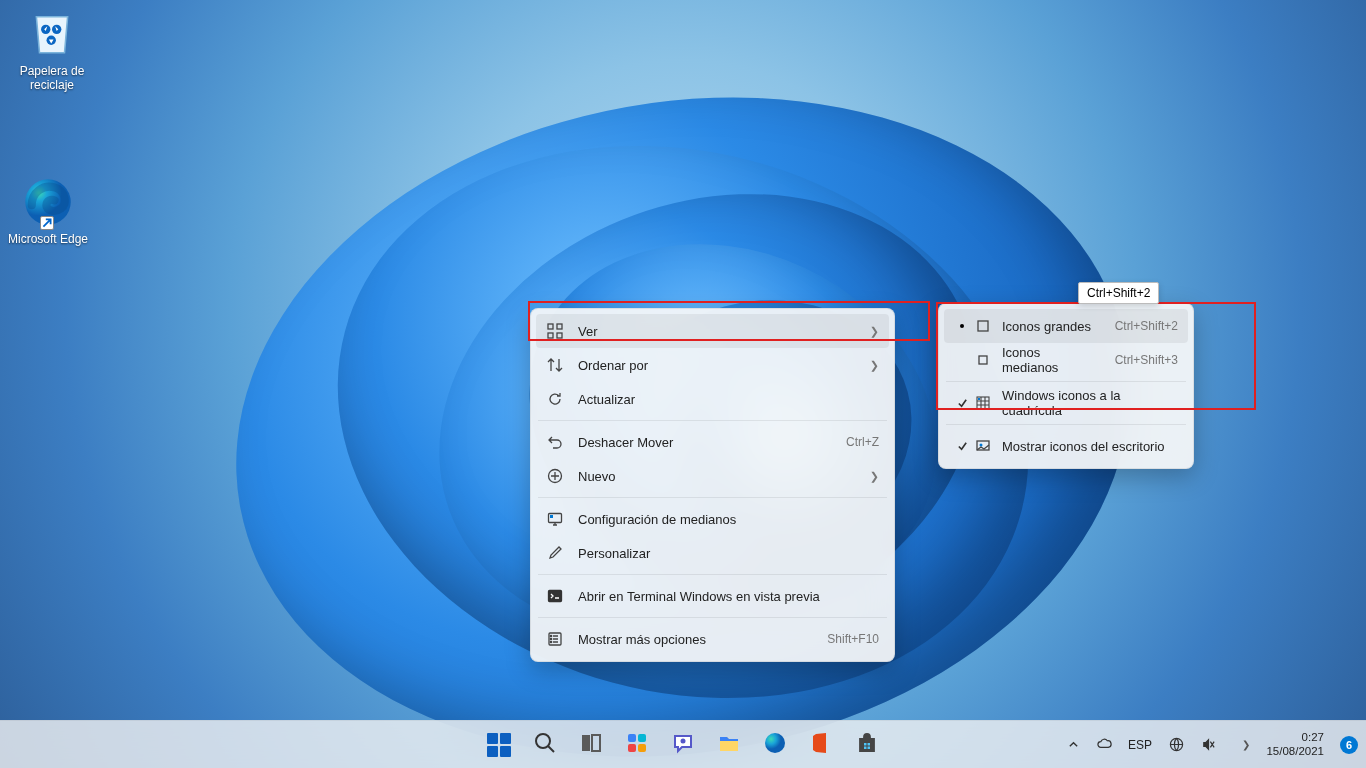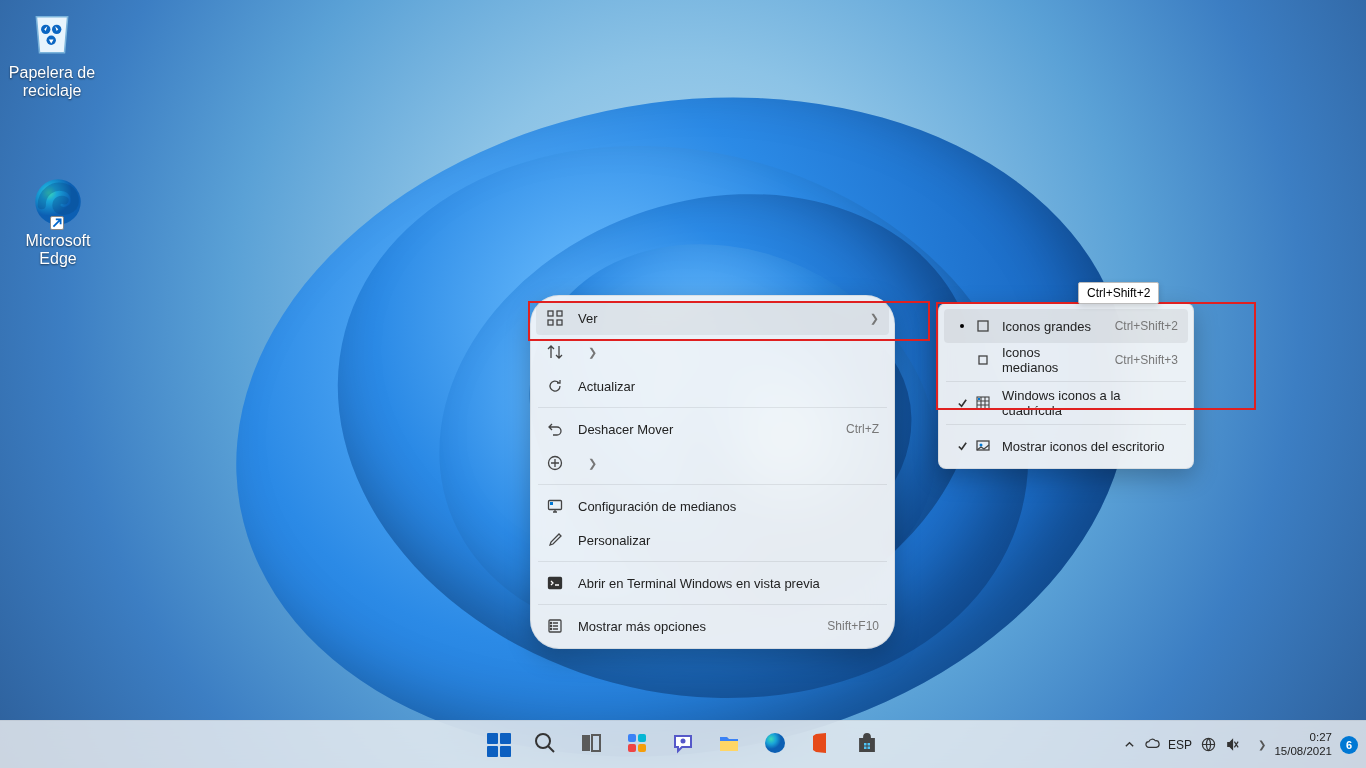--- a/index.html
+++ b/index.html
@@ -15,21 +15,21 @@
   .petal { position:absolute; border-radius:50%; background: radial-gradient(circle at 35% 35%, #6fc0ff 0%, #2b8ae6 40%, #0c4fa8 100%); box-shadow: inset -30px -30px 60px rgba(0,0,0,.25); }
   .p1{width:900px;height:650px;left:50px;top:30px;transform:rotate(-10deg);}
   .p2{width:700px;height:540px;left:150px;top:80px;transform:rotate(15deg);}
   .p3{width:550px;height:430px;left:250px;top:130px;transform:rotate(-20deg);}
   .p4{width:420px;height:340px;left:340px;top:180px;transform:rotate(25deg);}
   .p5{width:310px;height:260px;left:420px;top:230px;transform:rotate(-15deg);}
   .p6{width:220px;height:190px;left:490px;top:280px;transform:rotate(30deg);}
   .p7{width:150px;height:130px;left:550px;top:320px;background:radial-gradient(circle at 35% 35%,#a4dcff 0%,#3b9bef 60%,#1060b0 100%);}
 
   
-  .dicon { position:absolute; width:92px; text-align:center; color:#fff; font-size:16px; text-shadow:0 1px 2px rgba(0,0,0,.6); }
+  .dicon { position:absolute; width:92px; text-align:center; color:#fff; font-size:12px; text-shadow:0 1px 2px rgba(0,0,0,.6); }
   .dicon .box { width:52px; height:52px; margin:0 auto 4px; display:flex; align-items:center; justify-content:center; }
   .recycle .box svg { width:50px; height:50px; }
   .edge-wrap { position:relative; }
   .edge .box svg { width:52px; height:52px; }
   .shortcut { position:absolute; bottom:-2px; left:18px; width:14px; height:14px; background:#fff; border:1px solid #888; border-radius:2px; display:flex; align-items:center; justify-content:center; }
   .shortcut svg{width:8px;height:8px;}
 
   
   .menu {
     position:absolute;
@@ -43,40 +43,40 @@
     color:#222;
   }
   .mitem { display:flex; align-items:center; height:34px; border-radius:4px; padding:0 10px; cursor:default; position:relative; }
   .mitem.hover { background:rgba(0,0,0,.06); }
   .micon { width:18px; height:18px; margin-right:14px; display:flex; align-items:center; justify-content:center; color:#444; flex-shrink:0;}
   .micon svg{width:16px;height:16px;}
   .mlabel { flex:1; }
   .mshort { color:#777; font-size:12px; margin-left:20px; }
   .marrow { color:#777; font-size:11px; margin-left:10px;}
   .msep { height:1px; background:rgba(0,0,0,.08); margin:4px 2px; }
-  .menu1 { left:530px; top:295px; width:365px;border-radius:29px; }
+  .menu1 { left:530px; top:308px; width:365px; }
   .menu2 { left:938px; top:303px; width:256px; }
   .bullet-col { width:16px; display:flex; justify-content:center; flex-shrink:0; }
   .bullet { width:4px;height:4px;border-radius:50%;background:#000; }
   .check { width:16px; display:flex; justify-content:center; color:#333; flex-shrink:0;}
   .check svg{width:11px;height:11px;}
   .menu2 .micon { margin-right:10px; margin-left:4px;}
   .hilite { position:absolute; border:2px solid #e02020; pointer-events:none; z-index:50;}
   .hi1{ left:528px; top:301px; width:402px; height:40px; }
   .hi2{ left:936px; top:302px; width:320px; height:108px; }
 
   
   .tooltip { position:absolute; left:1078px; top:282px; background:#fff; border:1px solid #bbb; padding:3px 8px; font-size:12px; box-shadow:0 2px 6px rgba(0,0,0,.15); z-index:60; border-radius:2px;}
 
   
   .taskbar { position:absolute; left:0; bottom:0; width:100%; height:48px; background:rgba(243,243,243,.8); backdrop-filter:blur(20px); border-top:1px solid rgba(0,0,0,.05); display:flex; align-items:center; }
   .tbcenter { position:absolute; left:50%; transform:translateX(-50%); display:flex; gap:6px; }
   .tbtn { width:40px; height:40px; border-radius:4px; display:flex; align-items:center; justify-content:center; }
   .tbtn svg{width:24px;height:24px;}
-  .tray { position:absolute; right:8px; display:flex; align-items:center; gap:8px; font-size:12px; color:#222;}
+  .tray { position:absolute; right:8px; display:flex; align-items:center; gap:16px; font-size:12px; color:#222;}
   .tray .trayicon{width:16px;height:16px;display:flex;align-items:center;justify-content:center;color:#333;}
   .tray .trayicon svg{width:15px;height:15px;}
   .clock{text-align:right; line-height:1.2; font-size:11.5px;}
   .notif{width:18px;height:18px;border-radius:50%;background:#0078d4;color:#fff;display:flex;align-items:center;justify-content:center;font-size:11px;font-weight:600;}
   .chev { width:14px;display:flex;align-items:center;justify-content:center;}
   .chev svg{width:11px;height:11px;}
   .lang{font-size:12px;}
 
   
   .start-grid{display:grid;grid-template-columns:11px 11px;grid-template-rows:11px 11px;gap:2px;}
@@ -103,21 +103,21 @@
           <path d="M12 10 L52 10 L48 56 L16 56 Z" fill="#e8f4fd" stroke="#7ab3db" stroke-width="2"></path>
           <path d="M24 20 a6 6 0 1 0 0 12 a6 6 0 1 0 0 -12" fill="#0b66c3"></path>
           <path d="M38 20 a6 6 0 1 0 0 12 a6 6 0 1 0 0 -12" fill="#0b66c3"></path>
           <path d="M31 34 a6 6 0 1 0 0 12 a6 6 0 1 0 0 -12" fill="#0b66c3"></path>
           <path d="M22 26 l4 -4 l-2 6z M40 26 l-4 -4 l2 6z M31 44 l3 -5 l-6 0z" fill="#fff"></path>
         </svg>
     </div>
     <span>Papelera de reciclaje</span>
   </div>
 
-  <div class="dicon edge" style="left:12px; top:176px;">
+  <div class="dicon edge" style="left:2px; top:176px;">
     <div class="box edge-wrap">
       <svg viewBox="0 0 64 64">
           <defs>
             <radialGradient id="eg" cx="30%" cy="30%">
               <stop offset="0%" stop-color="#3dd9b3"></stop>
               <stop offset="35%" stop-color="#1aa5d8"></stop>
               <stop offset="100%" stop-color="#0c5fb3"></stop>
             </radialGradient>
           </defs>
           <circle cx="32" cy="32" r="28" fill="url(#eg)"></circle>
@@ -149,20 +149,21 @@
         </span>
       <span class="mlabel">Ver</span>
       <span class="marrow">❯</span>
     </div>
     <div class="mitem">
       <span class="micon">
           <svg viewBox="0 0 16 16" fill="none" stroke="currentColor" stroke-width="1.3">
             <path d="M4 2 v12 M1 5 l3 -3 l3 3 M12 14 v-12 M9 11 l3 3 l3 -3"></path>
           </svg>
         </span>
+      <span class="mlabel">Ordenar por</span>
       <span class="marrow">❯</span>
     </div>
     <div class="mitem">
       <span class="micon">
           <svg viewBox="0 0 16 16" fill="none" stroke="currentColor" stroke-width="1.3">
             <path d="M13 8 a5 5 0 1 1 -1.5 -3.5 M13 2 v3 h-3"></path>
           </svg>
         </span>
       <span class="mlabel">Actualizar</span>
     </div>
@@ -176,20 +177,21 @@
       <span class="mlabel">Deshacer Mover</span>
       <span class="mshort">Ctrl+Z</span>
     </div>
     <div class="mitem">
       <span class="micon">
           <svg viewBox="0 0 16 16" fill="none" stroke="currentColor" stroke-width="1.3">
             <circle cx="8" cy="8" r="6.5"></circle>
             <path d="M8 4 v8 M4 8 h8"></path>
           </svg>
         </span>
+      <span class="mlabel">Nuevo</span>
       <span class="marrow">❯</span>
     </div>
     <div class="msep"></div>
     <div class="mitem">
       <span class="micon">
           <svg viewBox="0 0 16 16" fill="none" stroke="currentColor" stroke-width="1.3">
             <rect x="1.5" y="2.5" width="13" height="9" rx="1"></rect>
             <rect x="3" y="4" width="3" height="3" fill="#0078d4" stroke="none"></rect>
             <path d="M6 14 h4 M8 11.5 v2.5"></path>
           </svg>

